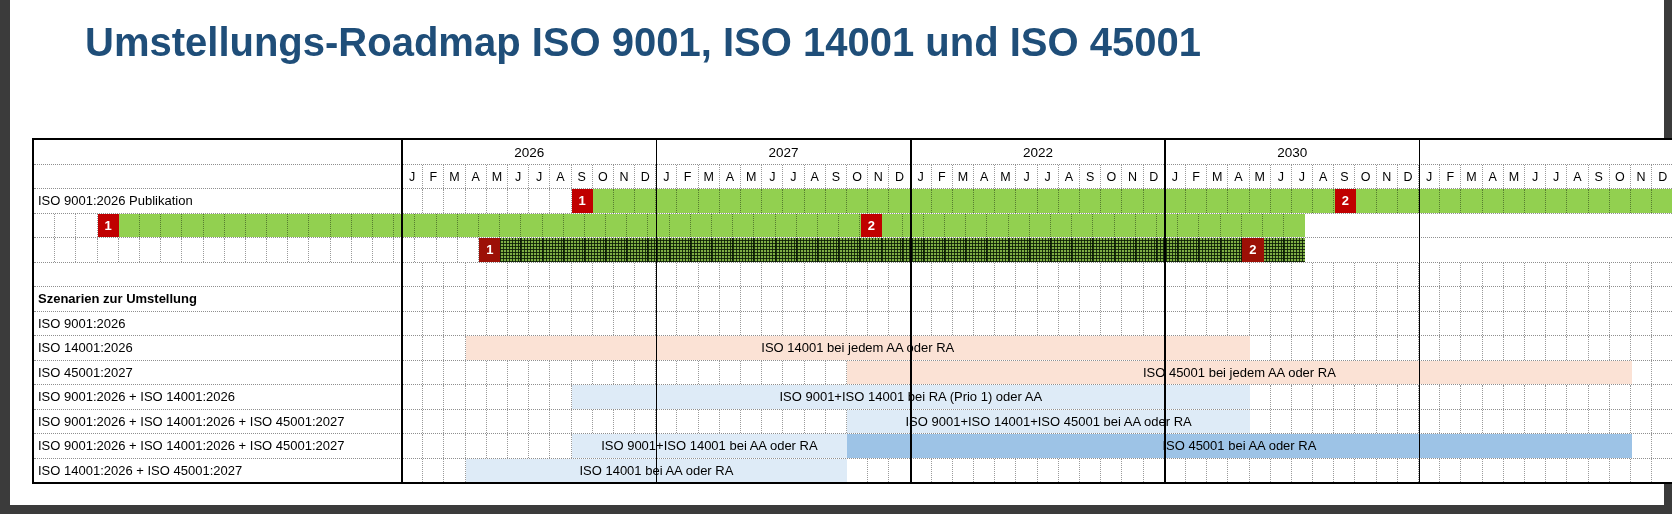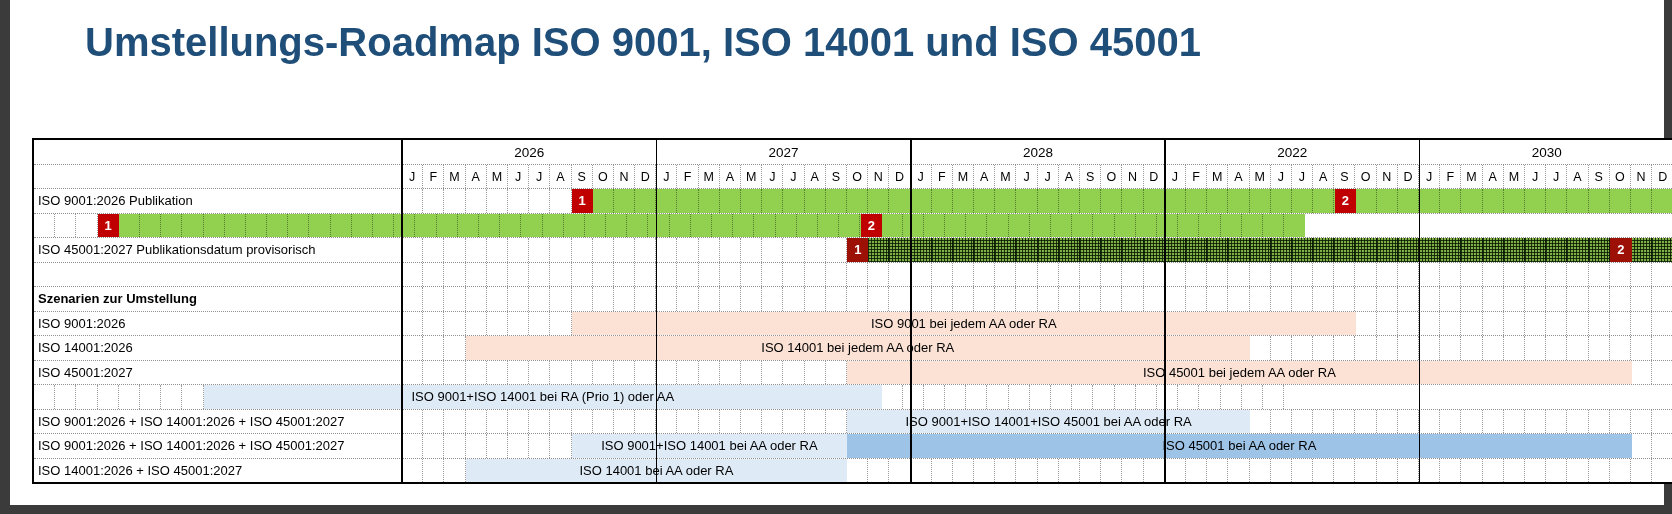--- a/index.html
+++ b/index.html
@@ -62,21 +62,20 @@
 
 <div id="page" style="background: rgb(255, 255, 255);">
   <div id="title" style="color: rgb(31, 78, 121);">Umstellungs-Roadmap ISO 9001, ISO 14001 und ISO 45001</div>
   <div id="roadmap-table" style="width: 1640px;">
       <div class="row" style="height: 24px;">
         <div class="label-cell" style="width: 368px;"></div>
         <div class="chart-area" style="width: 1272px;">
           <div class="cells">
             <div class="year-cell" style="width: 254.4px;">2026</div>
             <div class="year-cell" style="width: 254.4px;">2027</div>
-            <div class="year-cell" style="width: 254.4px;">2028</div>
             <div class="year-cell" style="width: 254.4px;">2022</div>
             <div class="year-cell" style="width: 254.4px;">2030</div>
           </div>
         </div>
       </div>
       <div class="row sep" style="height: 24px;">
         <div class="label-cell" style="width: 368px;"></div>
         <div class="chart-area" style="width: 1272px;">
           <div class="cells">
             <div class="month-cell" style="width: 21.2px;">J</div>
@@ -273,21 +272,20 @@
             <div class="cell green" style="width: 21.2px;"></div>
             <div class="cell green" style="width: 21.2px;"></div>
             <div class="cell green" style="width: 21.2px;"></div>
             <div class="cell green last" style="width: 21.2px;"></div>
           </div>
           <div class="marker-cell" style="left: 63.6px; width: 21.2px; background: rgb(192, 0, 0);">1</div>
           <div class="marker-cell" style="left: 826.8px; width: 21.2px; background: rgb(192, 0, 0);">2</div>
         </div>
       </div>
       <div class="row sep" style="height: 24.5px;">
-        <div class="label-cell" style="width: 368px;">ISO 45001:2027 Publikationsdatum provisorisch</div>
         <div class="chart-area" style="width: 1272px;">
           <div class="cells">
             <div class="cell" style="width: 21.2px;"></div>
             <div class="cell" style="width: 21.2px;"></div>
             <div class="cell" style="width: 21.2px;"></div>
             <div class="cell" style="width: 21.2px;"></div>
             <div class="cell" style="width: 21.2px;"></div>
             <div class="cell" style="width: 21.2px;"></div>
             <div class="cell" style="width: 21.2px;"></div>
             <div class="cell" style="width: 21.2px;"></div>
@@ -540,21 +538,20 @@
             <div class="cell" style="width: 21.2px;"></div>
             <div class="cell" style="width: 21.2px;"></div>
             <div class="cell" style="width: 21.2px;"></div>
             <div class="cell" style="width: 21.2px;"></div>
             <div class="cell" style="width: 21.2px;"></div>
             <div class="cell" style="width: 21.2px;"></div>
             <div class="cell" style="width: 21.2px;"></div>
             <div class="cell" style="width: 21.2px;"></div>
             <div class="cell last" style="width: 21.2px;"></div>
           </div>
-          <div class="scenario-bar" style="left: 169.6px; width: 784.4px; background: rgb(251, 226, 213);">ISO 9001 bei jedem AA oder RA</div>
         </div>
       </div>
       <div class="row sep" style="height: 24.5px;">
         <div class="label-cell" style="width: 368px;">ISO 14001:2026</div>
         <div class="chart-area" style="width: 1272px;">
           <div class="cells">
             <div class="cell" style="width: 21.2px;"></div>
             <div class="cell" style="width: 21.2px;"></div>
             <div class="cell" style="width: 21.2px;"></div>
             <div class="cell" style="width: 21.2px;"></div>
@@ -680,20 +677,21 @@
             <div class="cell" style="width: 21.2px;"></div>
             <div class="cell" style="width: 21.2px;"></div>
             <div class="cell" style="width: 21.2px;"></div>
             <div class="cell" style="width: 21.2px;"></div>
             <div class="cell last" style="width: 21.2px;"></div>
           </div>
           <div class="scenario-bar" style="left: 445.2px; width: 784.4px; background: rgb(251, 226, 213);">ISO 45001 bei jedem AA oder RA</div>
         </div>
       </div>
       <div class="row sep" style="height: 24.5px;">
+        <div class="label-cell" style="width: 368px;">ISO 9001:2026 + ISO 14001:2026</div>
         <div class="chart-area" style="width: 1272px;">
           <div class="cells">
             <div class="cell" style="width: 21.2px;"></div>
             <div class="cell" style="width: 21.2px;"></div>
             <div class="cell" style="width: 21.2px;"></div>
             <div class="cell" style="width: 21.2px;"></div>
             <div class="cell" style="width: 21.2px;"></div>
             <div class="cell" style="width: 21.2px;"></div>
             <div class="cell" style="width: 21.2px;"></div>
             <div class="cell" style="width: 21.2px;"></div>

